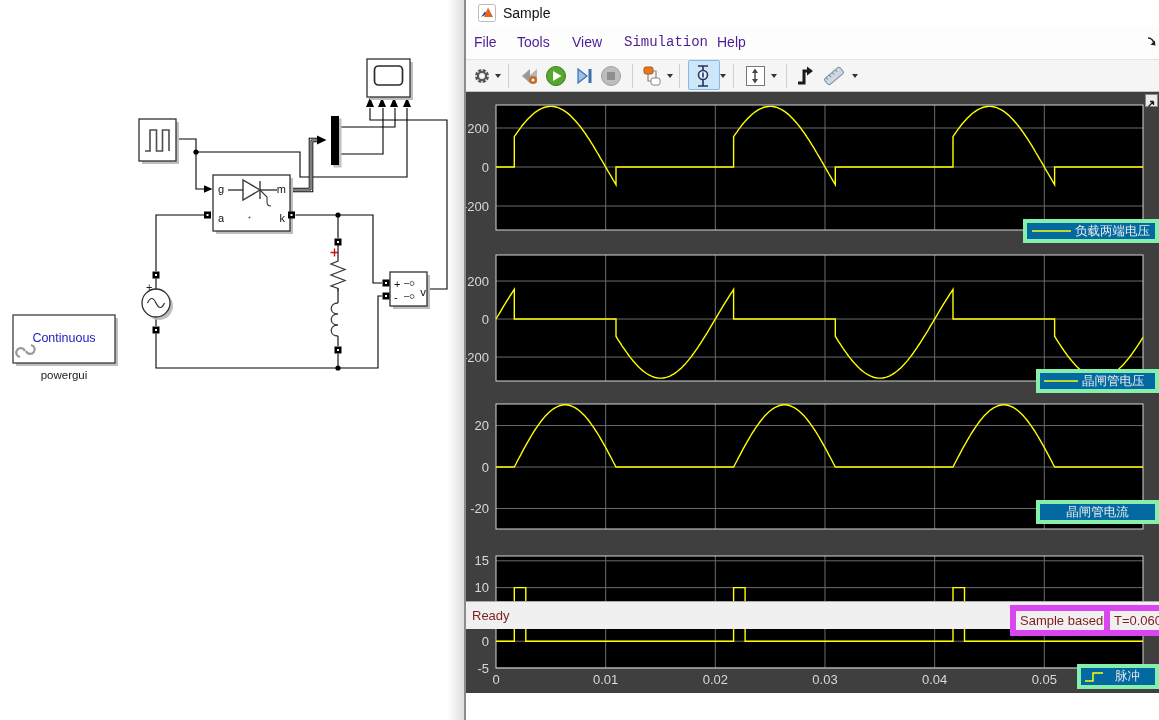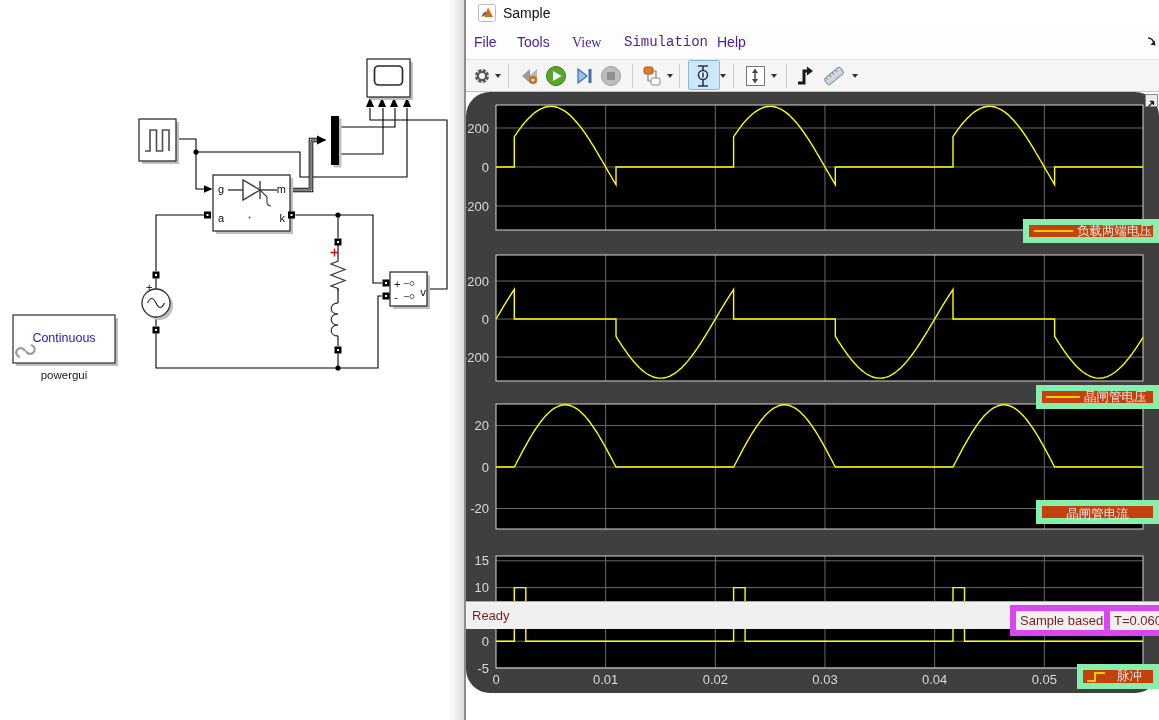--- a/index.html
+++ b/index.html
@@ -20,23 +20,23 @@
   #toolbar{position:absolute;left:0;top:59px;right:0;height:33px;background:#f5f5f5;
        border-top:1px solid #e3e3e3;border-bottom:1px solid #c3c3c3;box-sizing:border-box;}
   .tb-sep{position:absolute;top:4px;width:1px;height:24px;background:#cfcfcf;}
   .tb-btn{position:absolute;top:3px;height:26px;}
   .caret{display:inline-block;width:0;height:0;border-left:3.5px solid transparent;
        border-right:3.5px solid transparent;border-top:4px solid #333;vertical-align:middle;}
   .tb-caret{position:absolute;top:14px;}
   #cursor-btn-box{position:absolute;left:-4px;top:-3px;width:30px;height:28px;background:#cde6f8;
        border:1px solid #84b9e2;border-radius:2px;}
   
-  #canvas{position:absolute;left:0;top:92px;width:693px;height:601px;background:#3f3f3f;border-radius:24px;}
+  #canvas{position:absolute;left:0;top:92px;width:693px;height:601px;background:#3f3f3f;}
   #plots-svg{position:absolute;left:0;top:0;}
-  .legend{position:absolute;background:#c2410c;border:6px solid #86efac;display:flex;
+  .legend{position:absolute;background:#0369a1;border:4px solid #86efac;display:flex;
        align-items:center;box-sizing:border-box;}
   .legend-label{color:#ececec;font-size:12.5px;white-space:nowrap;}
   #corner-btn{position:absolute;left:679px;top:2px;width:13px;height:13px;background:#ececec;
        border:1px solid #8a8a8a;box-sizing:border-box;}
   
   #statusbar{position:absolute;left:0;top:601px;right:0;height:27px;background:#f0f0f0;
        border-top:1px solid #ababab;font-size:13px;color:#7f1d1d;}
   #status-ready{position:absolute;left:6px;top:6px;}
   .status-cell{position:absolute;top:3px;height:19px;line-height:19px;border:6px solid #d946ef;
        padding:0 4px;background:#f0f0f0;}
@@ -191,21 +191,21 @@
       <path d="M3,13 L7,7.5 L9,10 Z" fill="#30409a"></path>
       <path d="M6,13 L10,3.5 L15,13 Z" fill="#e0661f"></path>
     </svg>
     <span id="title-text">Sample</span>
 
   </div>
 
   <div id="menubar">
     <span class="menu-item" style="left:4px;">File</span>
     <span class="menu-item" style="left:47px;">Tools</span>
-    <span class="menu-item" style="left:102px;font-family:Liberation Serif, serif;">View</span>
+    <span class="menu-item" style="left:102px;">View</span>
     <span class="menu-item" style="left:154px;font-family:Liberation Mono, monospace;">Simulation</span>
     <span class="menu-item" style="left:247px;">Help</span>
     <svg style="position:absolute;left:680px;top:10px;" width="12" height="12">
       <path d="M2,2 q5,0 6,6" fill="none" stroke="#222" stroke-width="1.5"></path>
       <path d="M9.5,9.5 L4.5,8.8 L8.8,4.5 Z" fill="#222"></path>
     </svg>
   </div>
 
   <div id="toolbar">
     <div class="tb-btn" style="left:6px;">
@@ -369,21 +369,21 @@
         <text x="578.3050847457628" y="592" text-anchor="middle" fill="#d9d9d9" font-size="13">0.05</text>
         <polyline points="30.0,549.2 48.3,549.2 48.3,495.6 59.8,495.6 59.8,549.2 267.6,549.2 267.6,495.6 279.1,495.6 279.1,549.2 487.0,549.2 487.0,495.6 498.5,495.6 498.5,549.2 677.0,549.2" fill="none" stroke="#ffff00" stroke-width="1.4"></polyline>
       </svg>
 
     <div class="legend" style="left:557px;top:127px;width:136px;height:24px;">
       <svg width="48" height="16">
         <path d="M5,8 H44" stroke="#ffff00" stroke-width="1.5"></path>
         </svg>
       <span class="legend-label">负载两端电压</span>
     </div>
-    <div class="legend" style="left:570px;top:277px;width:123px;height:24px;margin-top:16px;">
+    <div class="legend" style="left:570px;top:277px;width:123px;height:24px;">
       <svg width="42" height="16">
         <path d="M4,8 H38" stroke="#ffff00" stroke-width="1.5"></path>
         </svg>
       <span class="legend-label">晶闸管电压</span>
     </div>
     <div class="legend" style="left:570px;top:408px;width:123px;height:24px;flex-direction:column;">
       <svg width="42" height="16">
         <path d="M4,8 H38" stroke="#ffff00" stroke-width="1.5"></path>
         </svg>
       <span class="legend-label">晶闸管电流</span>

